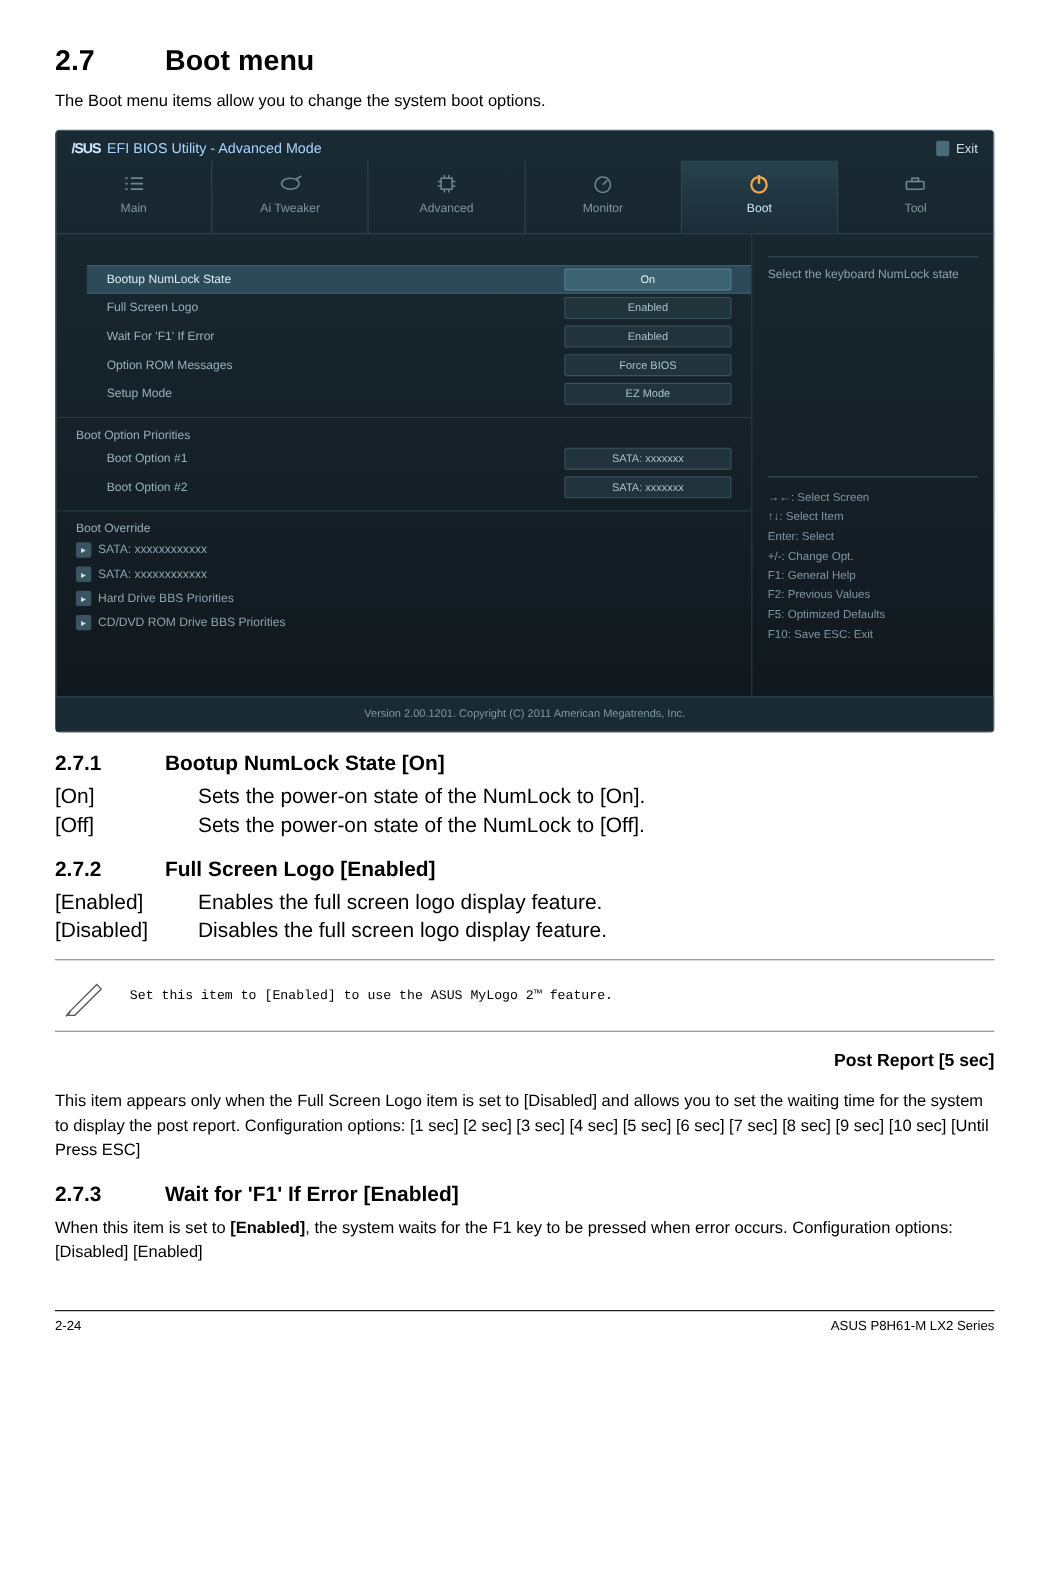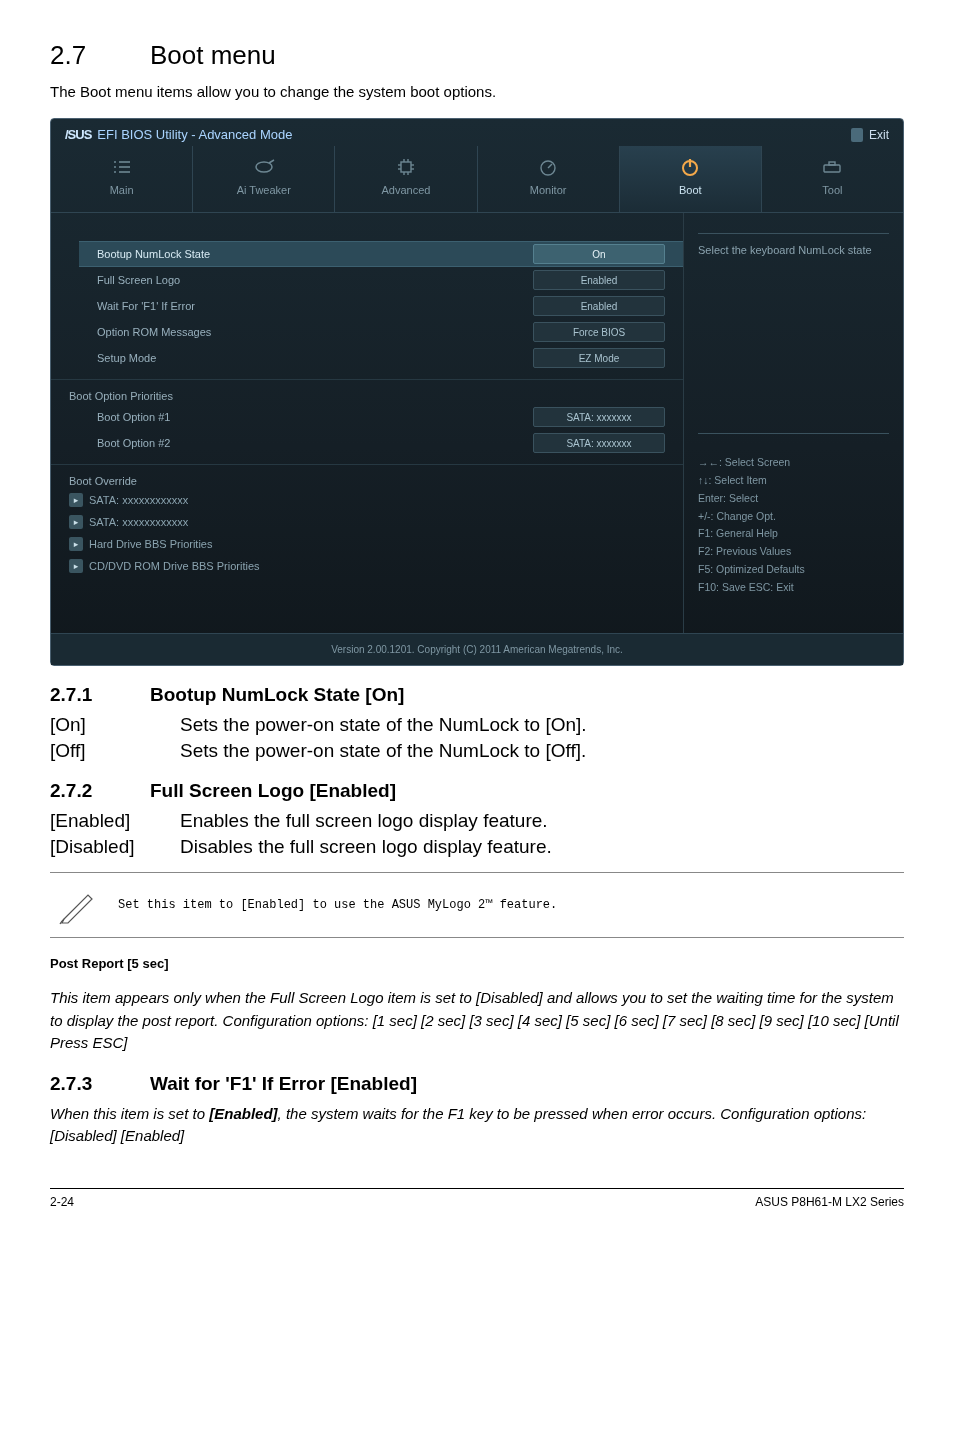--- a/index.html
+++ b/index.html
@@ -1,29 +1,29 @@
 <!DOCTYPE html>
 <html><head>
 <meta charset="utf-8">
 <style>
 * { margin: 0; padding: 0; box-sizing: border-box; }
 body { font-family: Arial, Helvetica, sans-serif; background: #fff; width: 954px; margin: 0 auto; padding: 40px 50px; color: #000; }
-h1.section { font-size: 26px; font-weight: normal; margin-bottom: 12px; }
+h1.section { font-size: 26px; font-weight: bold; margin-bottom: 12px; }
 h1.section .num { display: inline-block; width: 100px; }
 p.intro { font-size: 15px; margin-bottom: 18px; }
 h2.sub { font-size: 19px; font-weight: bold; margin: 18px 0 8px 0; }
 h2.sub .num { display: inline-block; width: 100px; }
-h3.subsub { font-size: 13px; font-weight: bold; margin: 18px 0 16px 0; }
+h3.subsub { font-size: 16px; font-weight: bold; margin: 18px 0 16px 0; text-align: right; }
 .opt-row { display: flex; font-size: 19px; margin: 4px 0; }
 .opt-row .k { width: 130px; }
 .opt-row .v { flex: 1; }
 .note-box { display: flex; align-items: center; border-top: 1px solid #888; border-bottom: 1px solid #888; padding: 12px 8px; margin: 14px 0; gap: 20px; }
 .note-box .note-icon { width: 40px; height: 40px; flex-shrink: 0; }
 .note-box .note-text { font-size: 12px; font-family: Liberation Mono, monospace; }
-p.para { font-size: 15px; line-height: 1.5; margin: 6px 0; font-style: italic; }
+p.para { font-size: 15px; line-height: 1.5; margin: 6px 0; }
 .footer { display: flex; justify-content: space-between; border-top: 1px solid #000; padding-top: 6px; margin-top: 40px; font-size: 12px; }
 
 
 .bios { background: linear-gradient(#1a2a33, #151f26 60%, #10171c); border: 1px solid #4a6070; border-radius: 4px; color: #98b0bd; font-size: 11px; position: relative; }
 .bios-title { display: flex; align-items: center; justify-content: space-between; padding: 8px 14px 4px 14px; color: #aad4ff; font-size: 13px; }
 .bios-title .left { display: flex; align-items: center; gap: 6px; }
 .bios-logo { font-weight: bold; color: #cfe8ff; letter-spacing: -1px; }
 .exit-btn { display: flex; align-items: center; gap: 6px; color: #cde; font-size: 12px; }
 .exit-btn .sq { width: 12px; height: 14px; background: #4a6a7a; border-radius: 2px; }
 
@@ -36,27 +36,27 @@
 .tab.active .lbl { color: #cbe3f0; }
 .tab.active .ico { color: #f5a94a; }
 
 .bios-body { display: flex; min-height: 420px; }
 .bios-left { flex: 1; padding: 18px 0 18px 0; }
 .bios-right { width: 220px; padding: 18px 14px 12px 14px; border-left: 1px solid #2a3c46; font-size: 11px; color: #8aa2ae; }
 
 .row { display: flex; align-items: center; padding: 5px 18px; height: 26px; margin-left: 28px; }
 .row.hl { background: #2c4a58; color: #d7eaf3; border-top: 1px solid #3c6070; border-bottom: 1px solid #3c6070; }
 .row .label { flex: 1; }
-.row .val { width: 132px; height: 20px; line-height: 20px; text-align: center; background: #22333c; border: 1px solid #3a525e; border-radius: 2px; color: #a8c2ce; font-size: 10px; }
+.row .val { width: 152px; height: 20px; line-height: 20px; text-align: center; background: #22333c; border: 1px solid #3a525e; border-radius: 2px; color: #a8c2ce; font-size: 10px; }
 .row.hl .val { background: #3d6270; color: #e6f2f7; border-color: #55808f; }
 .sec-hdr { padding: 10px 18px 2px 18px; color: #96adb9; border-top: 1px solid #263842; margin-top: 8px; }
 .subitem { display: flex; align-items: center; padding: 4px 18px; color: #8aa3af; }
 .subitem .chev { width: 14px; height: 14px; background: #3a5560; color: #c9dee7; display: inline-flex; align-items: center; justify-content: center; margin-right: 6px; border-radius: 2px; font-size: 9px; }
 .help-top { border-top: 1px solid #3a525e; padding-top: 10px; margin-top: 2px; min-height: 200px; }
-.help-keys { border-top: 1px solid #3a525e; padding-top: 20px; line-height: 1.7; color: #7e96a2; font-size: 10.5px; }
+.help-keys { border-top: 1px solid #3a525e; padding-top: 10px; line-height: 1.7; color: #7e96a2; font-size: 10.5px; }
 .bios-footer { text-align: center; padding: 10px; font-size: 10px; color: #7f97a3; background: #1a2a33; border-top: 1px solid #2f4552; }
 </style>
 </head>
 <body>
 
 <h1 class="section">
   <span class="num">2.7</span><span>Boot menu</span>
 </h1>
 <p class="intro">The Boot menu items allow you to change the system boot options.</p>
 

